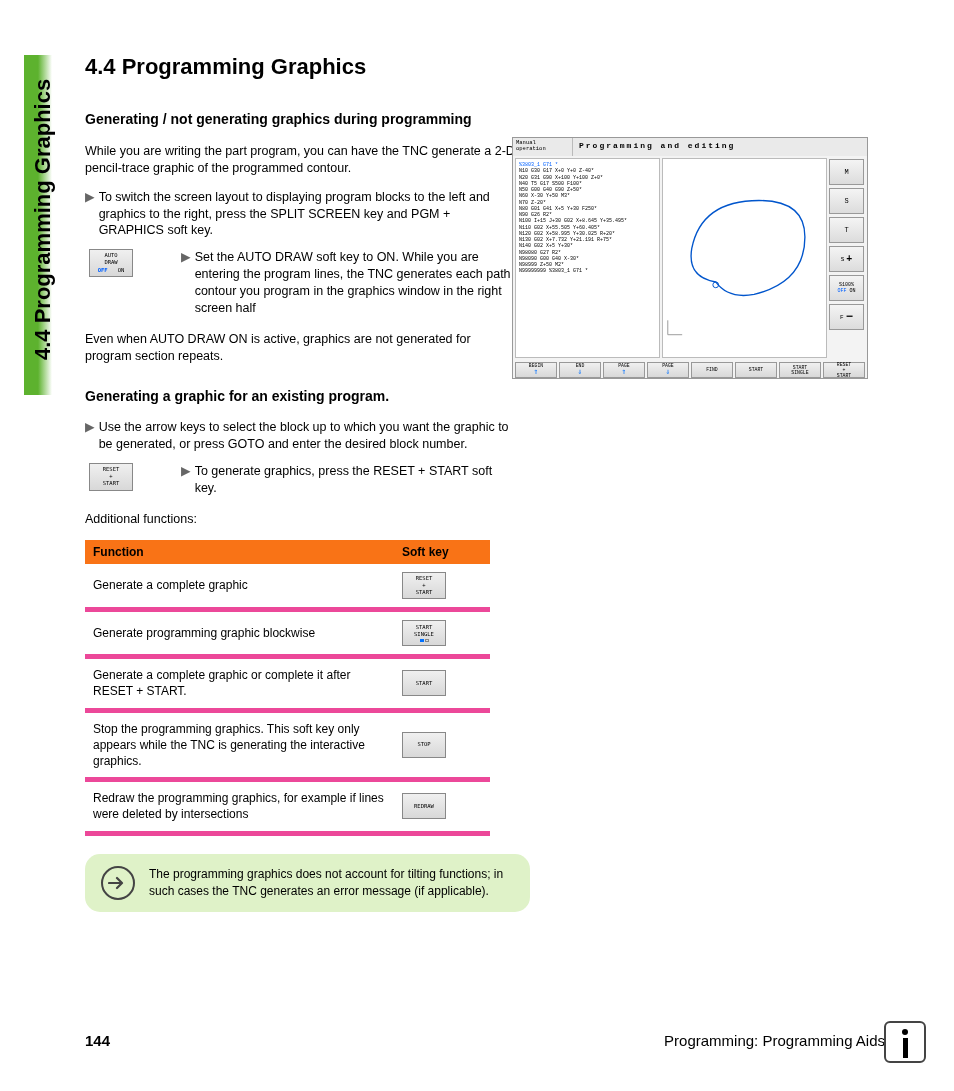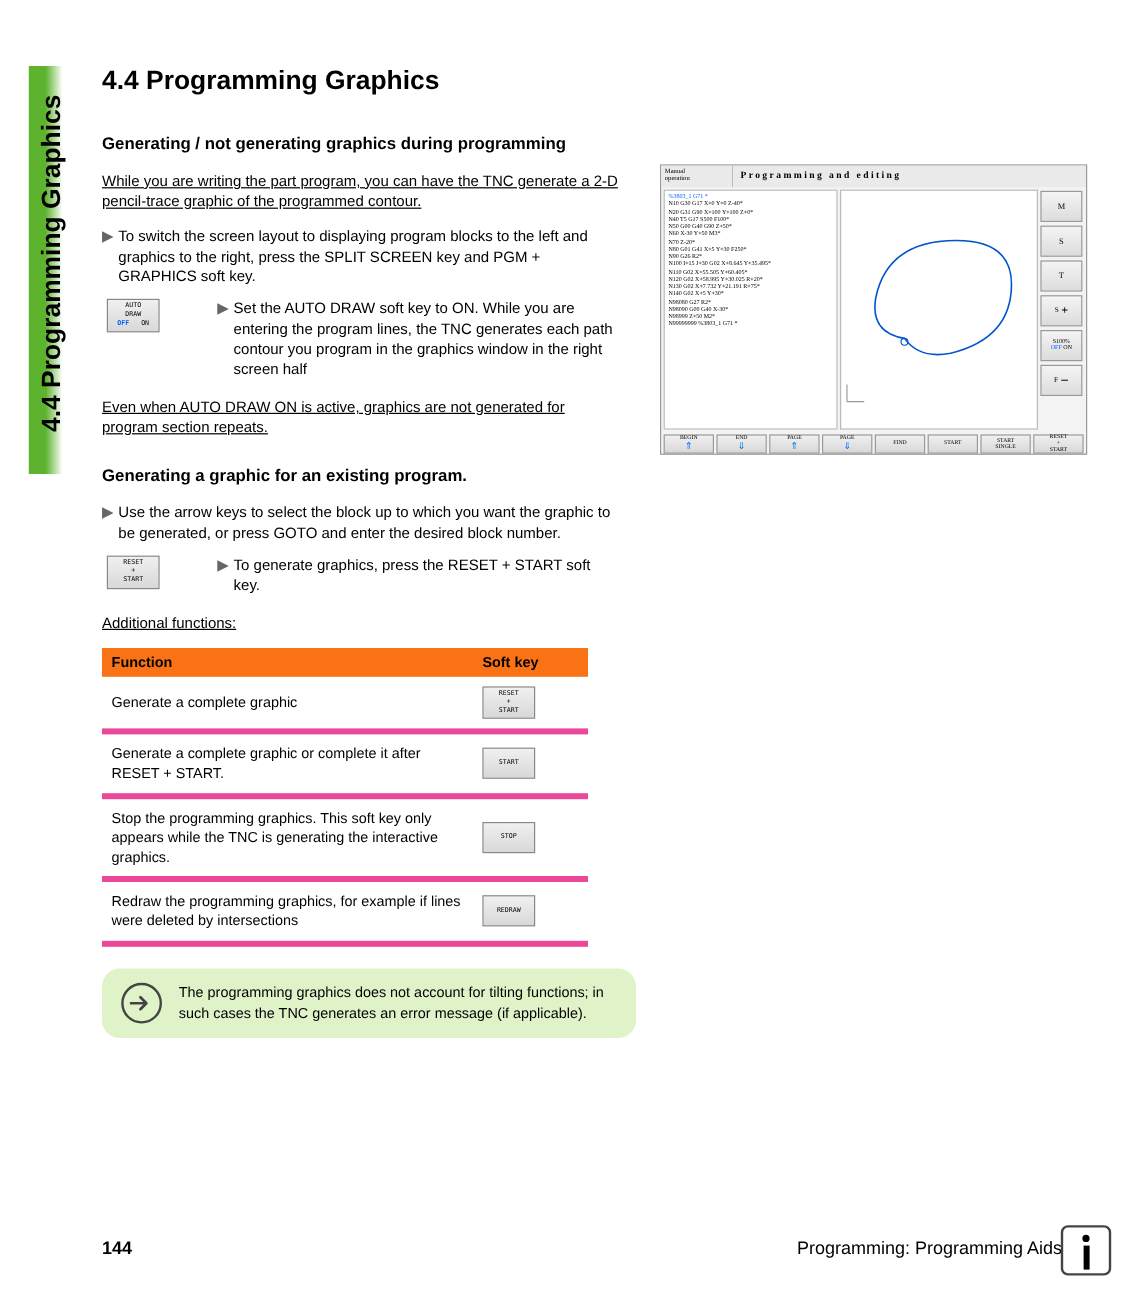--- a/index.html
+++ b/index.html
@@ -31,21 +31,21 @@
     white-space: nowrap;
   }
   .content-col {
     position: absolute;
     left: 85px;
     top: 54px;
     width: 430px;
   }
   .content-col h1 { font-size: 22px; font-weight: bold; margin-bottom: 30px; }
   .content-col h2 { font-size: 14px; font-weight: bold; margin-bottom: 14px; line-height: 1.35; }
-  .para { margin-bottom: 12px; line-height: 1.35; text-decoration: underline; }
+  .para { margin-bottom: 12px; line-height: 1.35; }
   .bullet-row { display: flex; margin-bottom: 10px; }
   .arrow { color: #666; margin-right: 4px; }
   .bullet-txt { flex: 1; line-height: 1.35; }
   .softkey-row { display: flex; align-items: flex-start; margin: 8px 0 14px 4px; gap: 48px; }
   .softkey-btn {
     width: 44px; min-height: 26px;
     background: linear-gradient(#f0f0f0,#d8d8d8);
     border: 1px solid #888;
     font-size: 5.5px; text-align: center;
     display: flex; flex-direction: column; justify-content: center; align-items: center;
@@ -67,22 +67,22 @@
     width:34px; height:34px; border:2.5px solid #444; border-radius:50%;
     display:flex; align-items:center; justify-content:center; flex-shrink:0;
   }
   .note-text { font-size:12px; line-height:1.35; }
   .footer { position:absolute; left:85px; bottom:42px; width:800px; display:flex; justify-content:space-between; font-size:15px; align-items:center; }
   .footer .pn { font-weight:bold; }
   .info-icon { position:absolute; right:28px; bottom:28px; width:42px; height:42px; border:2px solid #444; border-radius:6px; display:flex; align-items:center; justify-content:center; font-family:Georgia,serif; font-size:26px; font-weight:bold; }
   .info-icon .dot { width:6px;height:6px;background:#000;border-radius:50%;position:absolute;top:6px; }
   .info-icon .stem { width:5px;height:20px;background:#000;position:absolute;top:15px; }
   .screenshot-box {
-    position:absolute; left:550px; top:137px; width:356px; height:242px;
-    border:1px solid #999; background:#f3f3f3; font-family:Liberation Serif, serif;
+    position:absolute; left:512px; top:137px; width:356px; height:242px;
+    border:1px solid #999; background:#f3f3f3; font-family:Liberation Mono, monospace;
   }
   .sb-titlebar { height:18px; display:flex; }
   .sb-mode { width:60px; background:#eaeaea; border-right:1px solid #bbb; font-size:5.5px; padding:2px 3px; line-height:1.1; }
   .sb-title { flex:1; background:#eaeaea; font-size:8px; letter-spacing:2px; padding:3px 6px; font-weight:bold; }
   .sb-body { display:flex; height:204px; }
   .sb-code { width:145px; background:#fff; border:1px solid #bbb; margin:2px 0 2px 2px; font-size:5px; padding:3px; line-height:1.25; overflow:hidden; }
   .sb-code .hl { color:#0060ff; }
   .sb-graph { flex:1; background:#fff; border:1px solid #bbb; margin:2px; position:relative; }
   .sb-side { width:38px; display:flex; flex-direction:column; gap:3px; padding:3px 3px 3px 0; }
   .side-btn { height:26px; background:linear-gradient(#f4f4f4,#dcdcdc); border:1px solid #999; display:flex; align-items:center; justify-content:center; font-size:7px; }
@@ -151,20 +151,33 @@
       <div class="c2">Soft key</div>
     </div>
     <div id="func-rows">
         <div class="func-row">
           <div class="c1">Generate a complete graphic</div>
           <div class="c2">
             <div class="softkey-btn">
               <span>RESET</span>
               <span>+</span>
               <span>START</span>
+            </div>
+          </div>
+        </div>
+        <div class="func-row">
+          <div class="c1">Generate programming graphic blockwise</div>
+          <div class="c2">
+            <div class="softkey-btn">
+              <span>START</span>
+              <span>SINGLE</span>
+              <div class="sk-btn-mini">
+                <span></span>
+                <span></span>
+              </div>
             </div>
           </div>
         </div>
         <div class="func-row">
           <div class="c1">Generate a complete graphic or complete it after RESET + START.</div>
           <div class="c2">
             <div class="softkey-btn">
               <span>START</span>
             </div>
           </div>

